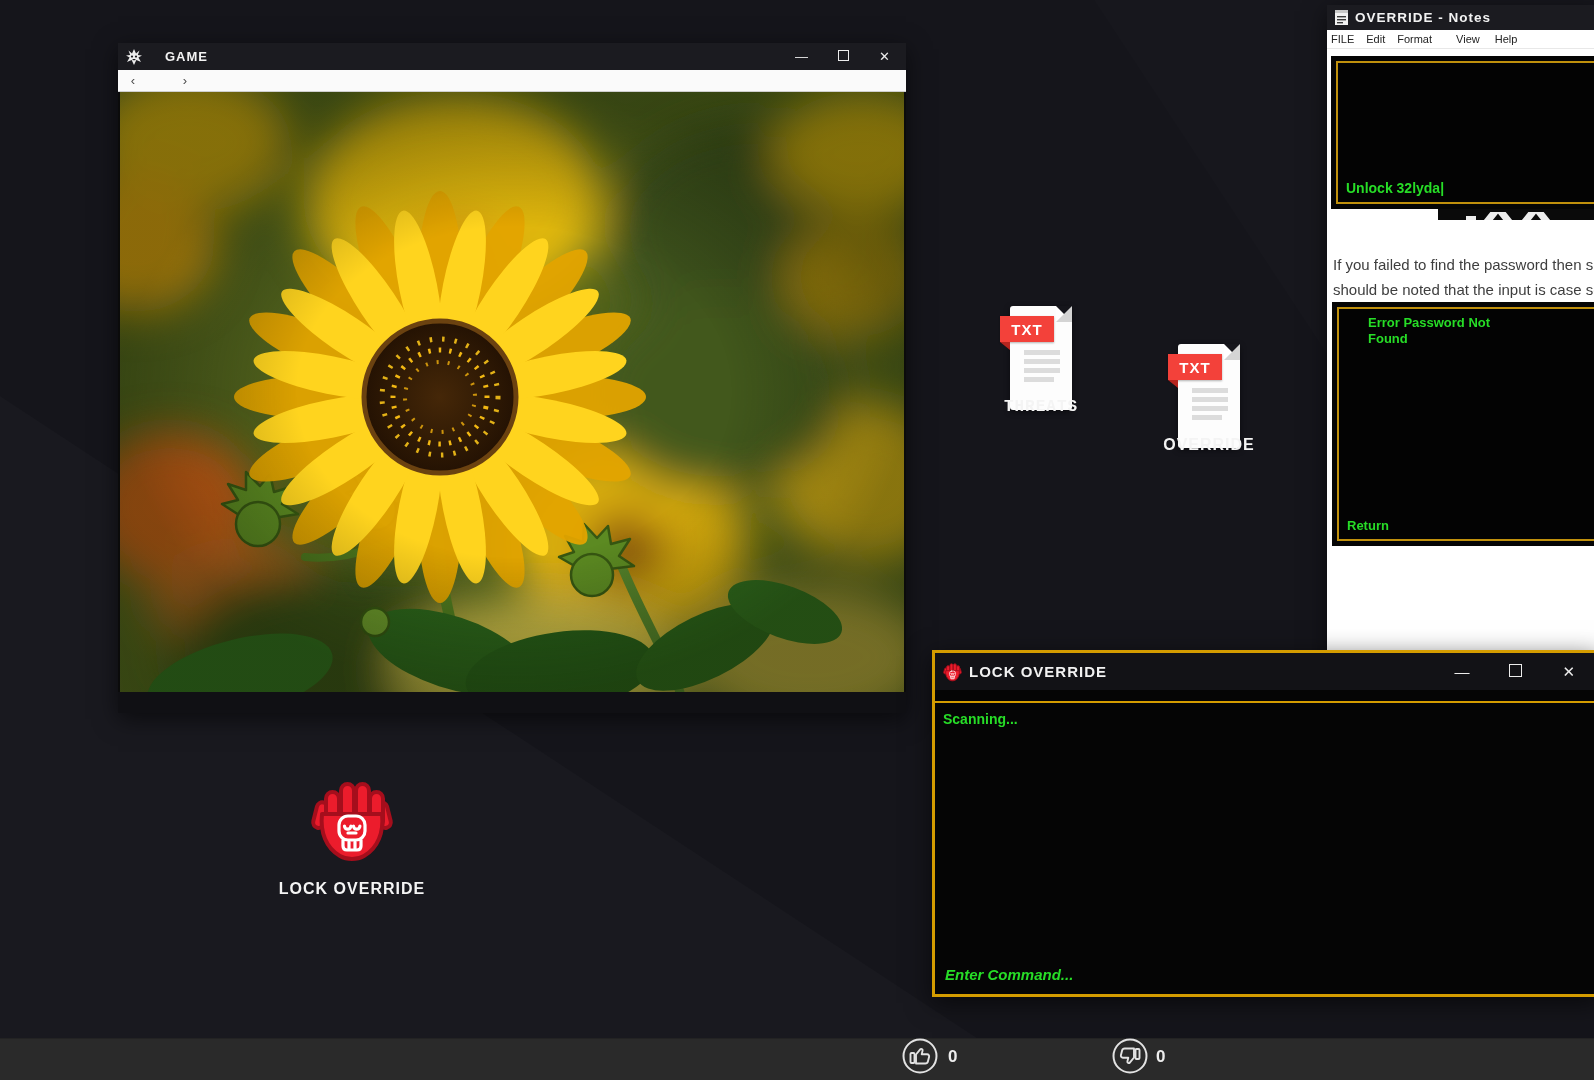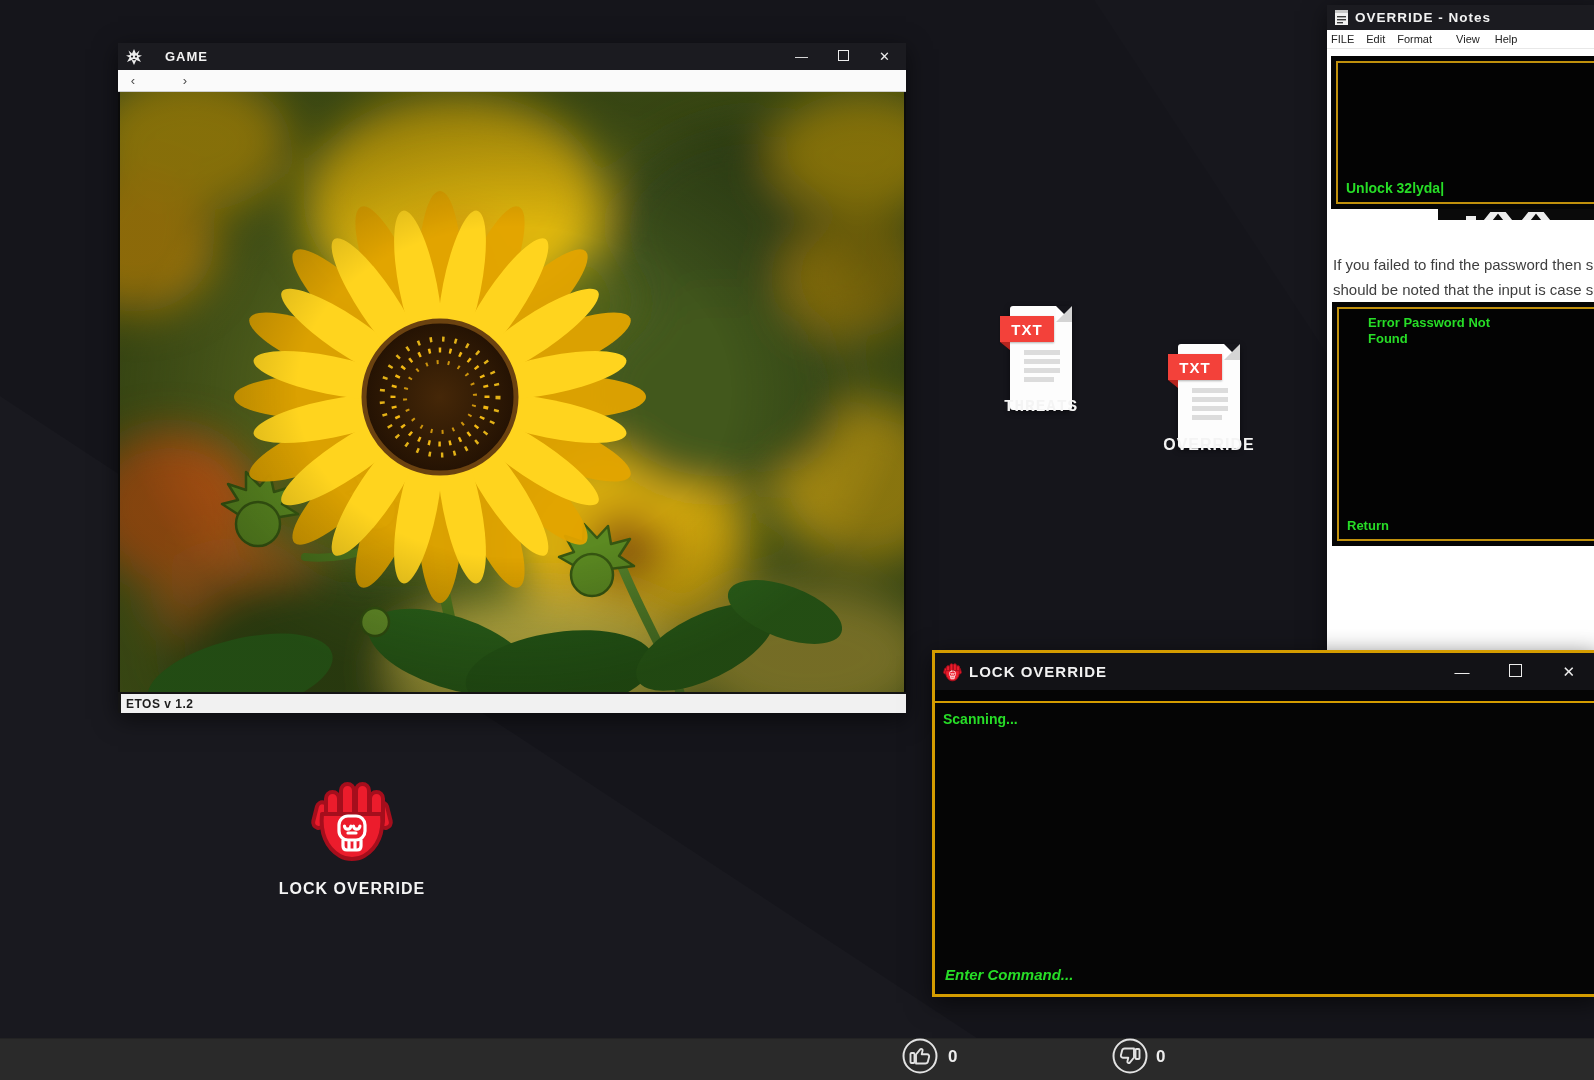--- a/index.html
+++ b/index.html
@@ -257,23 +257,20 @@
           </g>
         <g transform="translate(320,305)">
           <circle r="76" fill="url(#disc)" stroke="#6b4210" stroke-width="5"></circle>
           <circle r="58" fill="none" stroke="#f6c219" stroke-width="5" stroke-dasharray="2.5 10" opacity="0.9"></circle>
           <circle r="47" fill="none" stroke="#f2b813" stroke-width="5" stroke-dasharray="2.5 8" transform="rotate(12)"></circle>
           <circle r="35" fill="none" stroke="#e8a90e" stroke-width="4" stroke-dasharray="2 9" transform="rotate(30)" opacity="0.85"></circle>
         </g>
         <rect width="788" height="600" fill="url(#vig)"></rect>
       </svg>
     </div>
-    <div id="game-status">
-      <span>ETOS v 1.2</span>
-    </div>
   </div>
 
   <div>
     <div class="txt-page" style="left:1010px;top:306px;">
       <div class="txt-fold"></div>
       <div class="txt-badge">TXT</div>
       <div class="txt-badge-fold"></div>
       <div class="txt-line" style="top:44px;"></div>
         <div class="txt-line" style="top:53px;"></div>
       <div class="txt-line" style="top:62px;"></div>

